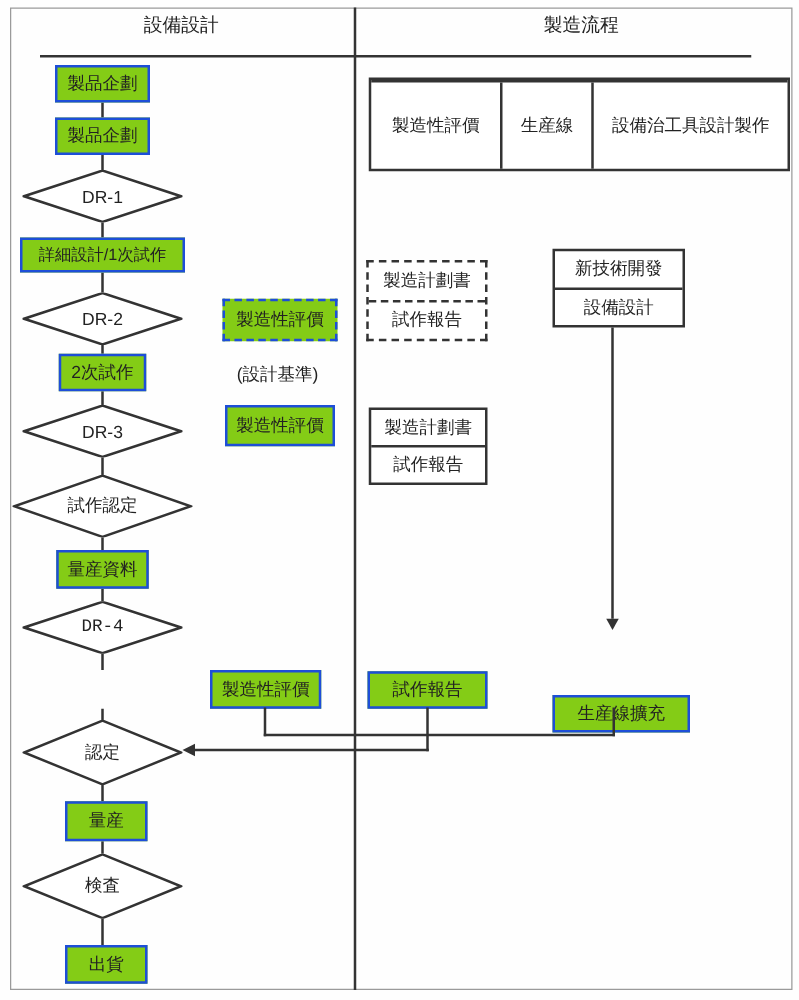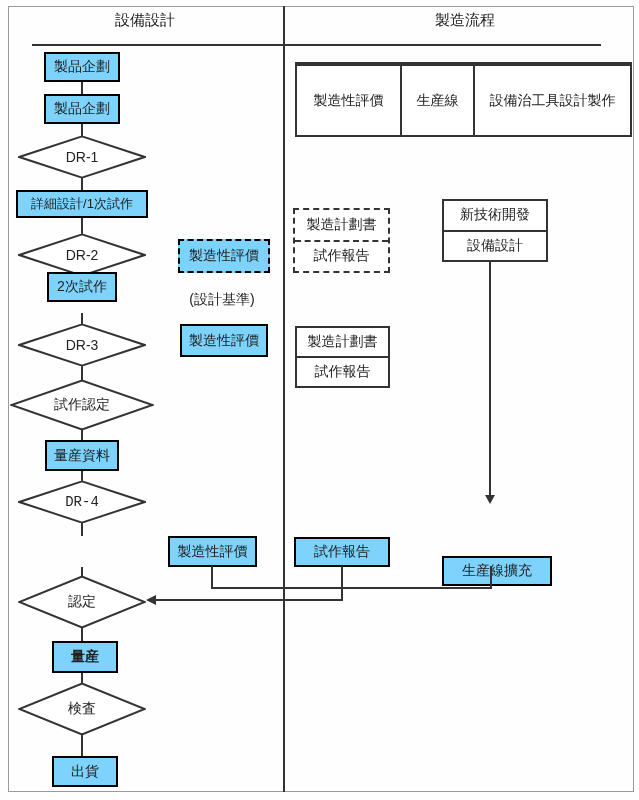--- a/index.html
+++ b/index.html
@@ -6,21 +6,21 @@
   .canvas{
     position:relative;width:639px;height:800px;background:#fefefe;
     font-family:"Liberation Sans","DejaVu Sans",sans-serif;
     color:#222;overflow:hidden;
   }
   .abs{position:absolute;box-sizing:border-box;}
   .frame{border:1px solid #9a9a9a;}
   .vl,.hl{position:absolute;background:#333;}
   .hdr{position:absolute;text-align:center;font-size:15px;color:#222;}
   .fbox{
-    position:absolute;box-sizing:border-box;border:2px solid #000000;background:#7dd3fc;
+    position:absolute;box-sizing:border-box;border:2px solid #1d4ed8;background:#84cc16;
     display:flex;align-items:center;justify-content:center;
     font-size:14px;text-align:center;line-height:1.1;
   }
   .fbox.dashed{border-style:dashed;}
   .note{position:absolute;display:flex;align-items:center;justify-content:center;font-size:14px;}
   .diamond{position:absolute;}
   .diamond svg{position:absolute;left:0;top:0;width:100%;height:100%;display:block;}
   .diamond .lbl{
     position:absolute;left:0;top:0;right:0;bottom:0;
     display:flex;align-items:center;justify-content:center;font-size:14px;
@@ -102,21 +102,21 @@
       <span>詳細設計/1次試作</span>
     </div>
 
   <div class="diamond" style="left:18px;top:234px;width:128px;height:42px;">
     <svg viewBox="0 0 100 100" preserveAspectRatio="none">
         <polygon points="50,1 99,50 50,99 1,50" fill="#fff" stroke="#333" stroke-width="2" vector-effect="non-scaling-stroke"></polygon>
       </svg>
     <span class="lbl">DR-2</span>
   </div>
 
-  <div class="fbox" style="left:47px;top:272px;width:70px;height:30px;">
+  <div class="fbox" style="left:47px;top:283px;width:70px;height:30px;">
       <span>2次試作</span>
     </div>
 
   <div class="diamond" style="left:18px;top:324px;width:128px;height:42px;">
     <svg viewBox="0 0 100 100" preserveAspectRatio="none">
         <polygon points="50,1 99,50 50,99 1,50" fill="#fff" stroke="#333" stroke-width="2" vector-effect="non-scaling-stroke"></polygon>
       </svg>
     <span class="lbl">DR-3</span>
   </div>
 
@@ -139,21 +139,21 @@
   </div>
 
 
   <div class="diamond" style="left:18px;top:576px;width:128px;height:52px;">
     <svg viewBox="0 0 100 100" preserveAspectRatio="none">
         <polygon points="50,1 99,50 50,99 1,50" fill="#fff" stroke="#333" stroke-width="2" vector-effect="non-scaling-stroke"></polygon>
       </svg>
     <span class="lbl">認定</span>
   </div>
 
-  <div class="fbox" style="left:52px;top:641px;width:66px;height:32px;font-weight:bold;">
+  <div class="fbox" style="left:52px;top:641px;width:66px;height:32px;">
       <span>量産</span>
     </div>
 
   <div class="diamond" style="left:18px;top:683px;width:128px;height:52px;">
     <svg viewBox="0 0 100 100" preserveAspectRatio="none">
         <polygon points="50,1 99,50 50,99 1,50" fill="#fff" stroke="#333" stroke-width="2" vector-effect="non-scaling-stroke"></polygon>
       </svg>
     <span class="lbl">検査</span>
   </div>
 

